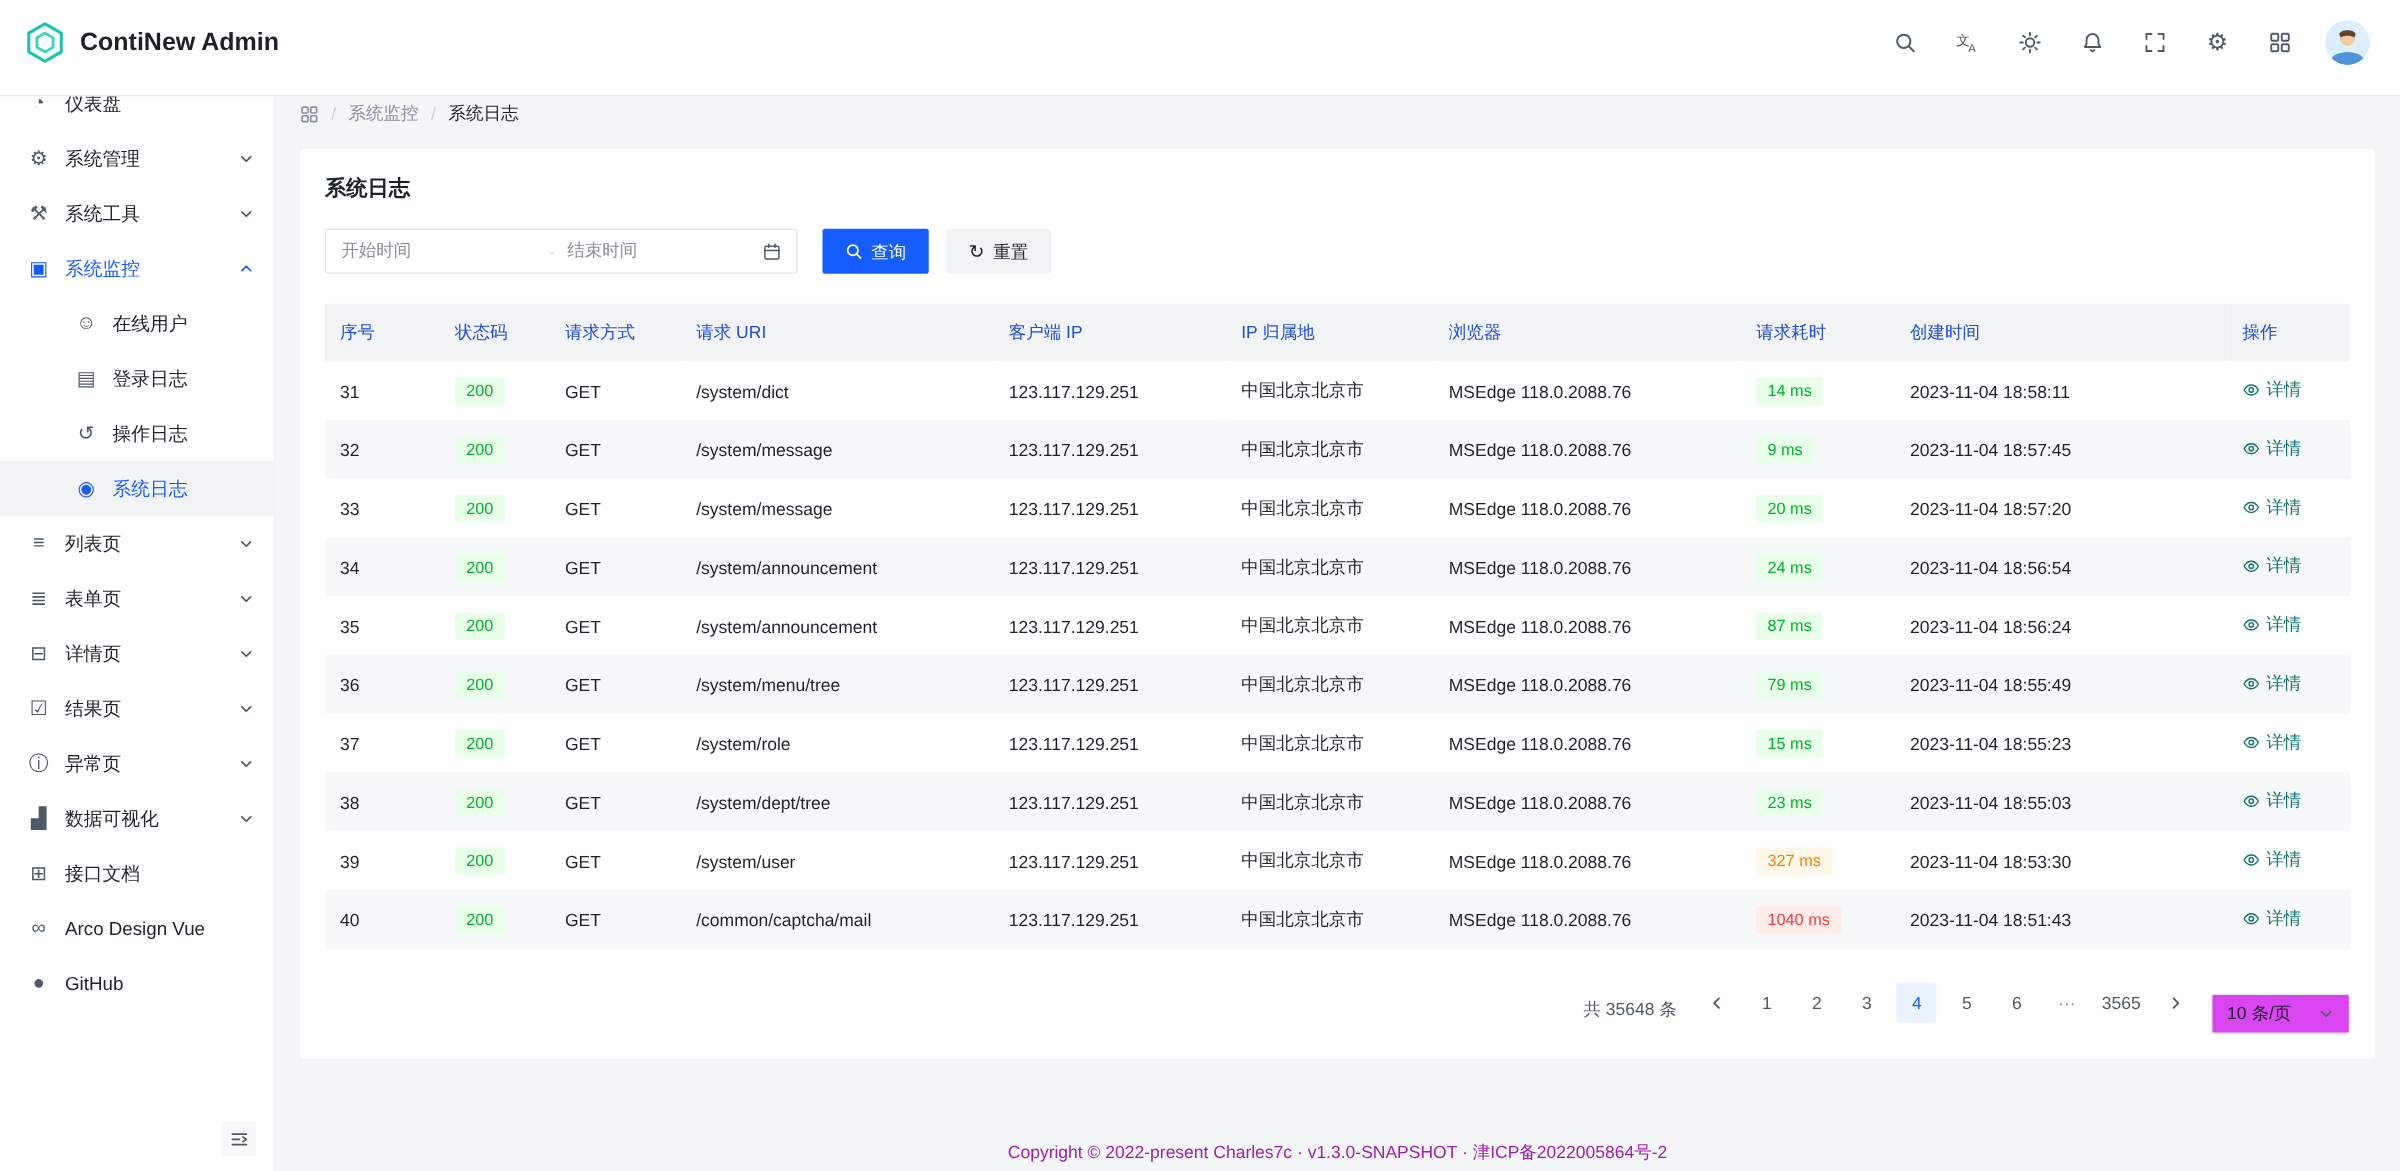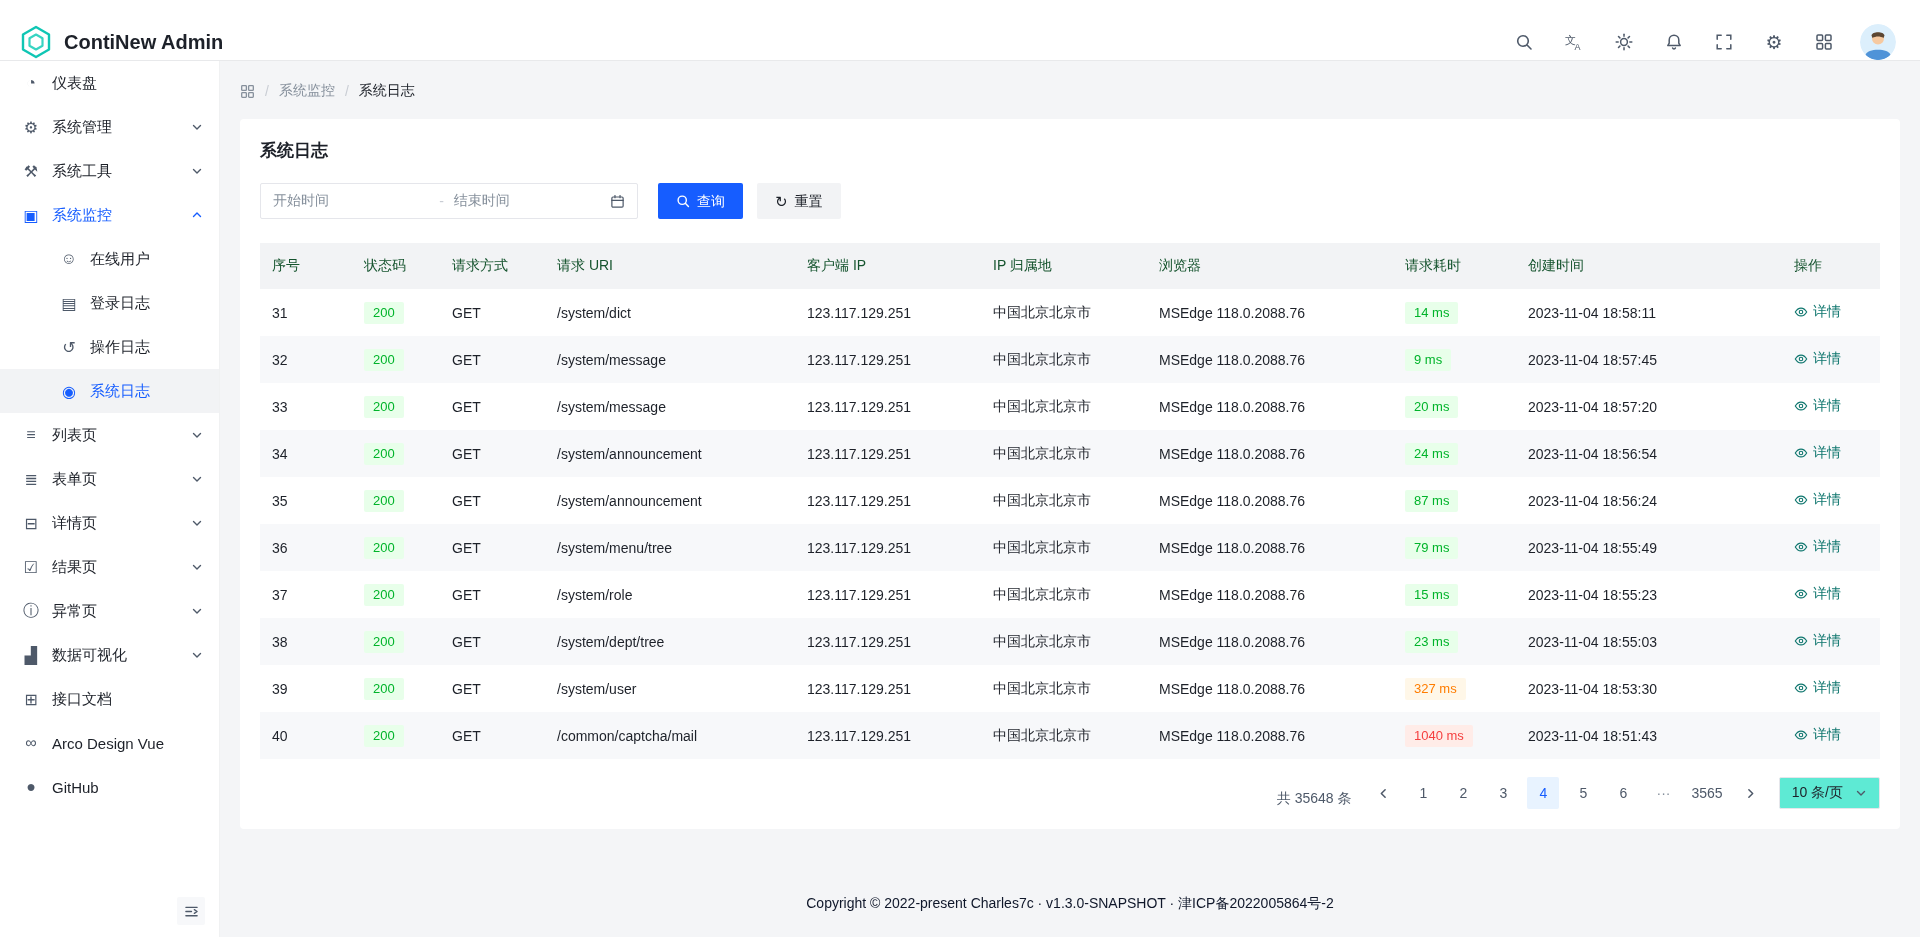--- a/index.html
+++ b/index.html
@@ -3,23 +3,23 @@
 <meta charset="utf-8">
 <style>
   * { box-sizing: border-box; margin: 0; padding: 0; }
   html, body {
     width: 1920px; height: 937px; overflow: hidden;
     font-family: "Liberation Sans", "DejaVu Sans", sans-serif;
     font-size: 14px; color: #1d2129; background: #fff;
   }
   
   .topbar {
-    position: fixed; top: 0; left: 0; right: 0; height: 61px;
+    position: fixed; top: 16px; left: 0; right: 0; height: 61px;
     background: #fff; border-bottom: 1px solid #e8e9eb;
-    display: flex; align-items: flex-end; padding: 0 24px 0 18px; z-index: 20;
+    display: flex; align-items: flex-start; padding: 0 24px 0 18px; z-index: 20;
   }
   .brand { display: flex; align-items: center; gap: 10px; }
   .logo svg { display: block; }
   .app-title { font-size: 20px; font-weight: 600; color: #1d2129; }
   .topbar-actions { margin-left: auto; display: flex; align-items: center; gap: 26px; color: #4e5969; }
   .hicons { display: flex; align-items: center; gap: 30px; }
   .tb-icon { width: 20px; height: 20px; display: flex; align-items: center; justify-content: center; cursor: pointer; }
   .avatar { width: 36px; height: 36px; border-radius: 50%; overflow: hidden; cursor: pointer; display:block; }
   
   .sidebar {
@@ -70,43 +70,43 @@
     align-items: center; gap: 7px; padding: 0 18px; font-size: 14px;
     cursor: pointer; font-family: inherit; line-height: 1;
   }
   .btn.primary { background: #165dff; color: #fff; margin-left: 20px; }
   .btn.plain { background: #f2f3f5; color: #1d2129; margin-left: 14px; }
   .btn .r-ic { font-size: 15px; line-height: 1; }
   
   .log-table { width: 100%; border-collapse: collapse; table-layout: fixed; }
   .log-table th {
     height: 46px; background: #f2f3f5; font-weight: 500; text-align: left;
-    padding: 0 8px 0 12px; color: #14532d; font-size: 14px;
+    padding: 0 8px 0 12px; color: #1d4ed8; font-size: 14px;
   }
   .log-table td { height: 47px; padding: 0 8px 0 12px; font-size: 14px; color: #1d2129; }
   .log-table tr.stripe td { background: #f7f8fa; }
   .badge { display: inline-block; padding: 2px 9px; border-radius: 2px; font-size: 13px; line-height: 18px; }
   .badge.success { background: #e8ffea; color: #00b42a; }
   .badge.warning { background: #fff7e8; color: #ff7d00; }
   .badge.danger { background: #ffece8; color: #f53f3f; }
   .detail-link { color: #0f766e; display: inline-flex; align-items: center; gap: 5px; cursor: pointer; text-decoration: none; }
   
   .pagination { display: flex; align-items: center; justify-content: flex-end; gap: 8px; margin-top: 18px; color: #4e5969; }
   .pg-total { margin-right: 8px; margin-top: 12px; }
   .pg-btn { width: 32px; height: 32px; display: flex; align-items: center; justify-content: center; cursor: pointer; color: #4e5969; border-radius: 2px; }
   .pg-item { min-width: 32px; height: 32px; line-height: 32px; text-align: center; border-radius: 2px; cursor: pointer; color: #4e5969; padding: 0 4px; }
   .pg-item.current { background: #e8f3ff; color: #165dff; font-weight: 500; }
   .pg-item.ellipsis { color: #86909c; }
   .pg-size {
-    height: 32px; border: 1px solid #e5e6eb; border-radius: 2px; background: #5eead4;
-    display: flex; align-items: center; gap: 12px; padding: 0 12px; cursor: pointer; color: #1d2129; margin-left: 4px;
+    height: 32px; border: 1px solid #e5e6eb; border-radius: 2px; background: #d946ef;
+    display: flex; align-items: center; gap: 22px; padding: 0 12px; cursor: pointer; color: #1d2129; margin-left: 4px; margin-top: 18px;
   }
   .pg-size .chev { display: flex; color: #4e5969; }
   
-  .footer { text-align: center; color: #0f172a; margin-top: 66px; font-size: 14px; }
+  .footer { text-align: center; color: #a21caf; margin-top: 66px; font-size: 14px; }
 </style>
 </head>
 <body>
 
 <header class="topbar">
   <div class="brand">
     <span class="logo">
       <svg width="36" height="36" viewBox="0 0 36 36" fill="none">
         <path d="M18 3 31 10.5v15L18 33 5 25.5v-15Z" stroke="#0fc6b4" stroke-width="2.4" stroke-linejoin="round"></path>
         <path d="M18 10.5 24.5 14.2v7.6L18 25.5l-6.5-3.7v-7.6Z" stroke="#37d4c2" stroke-width="2.2" stroke-linejoin="round"></path>

